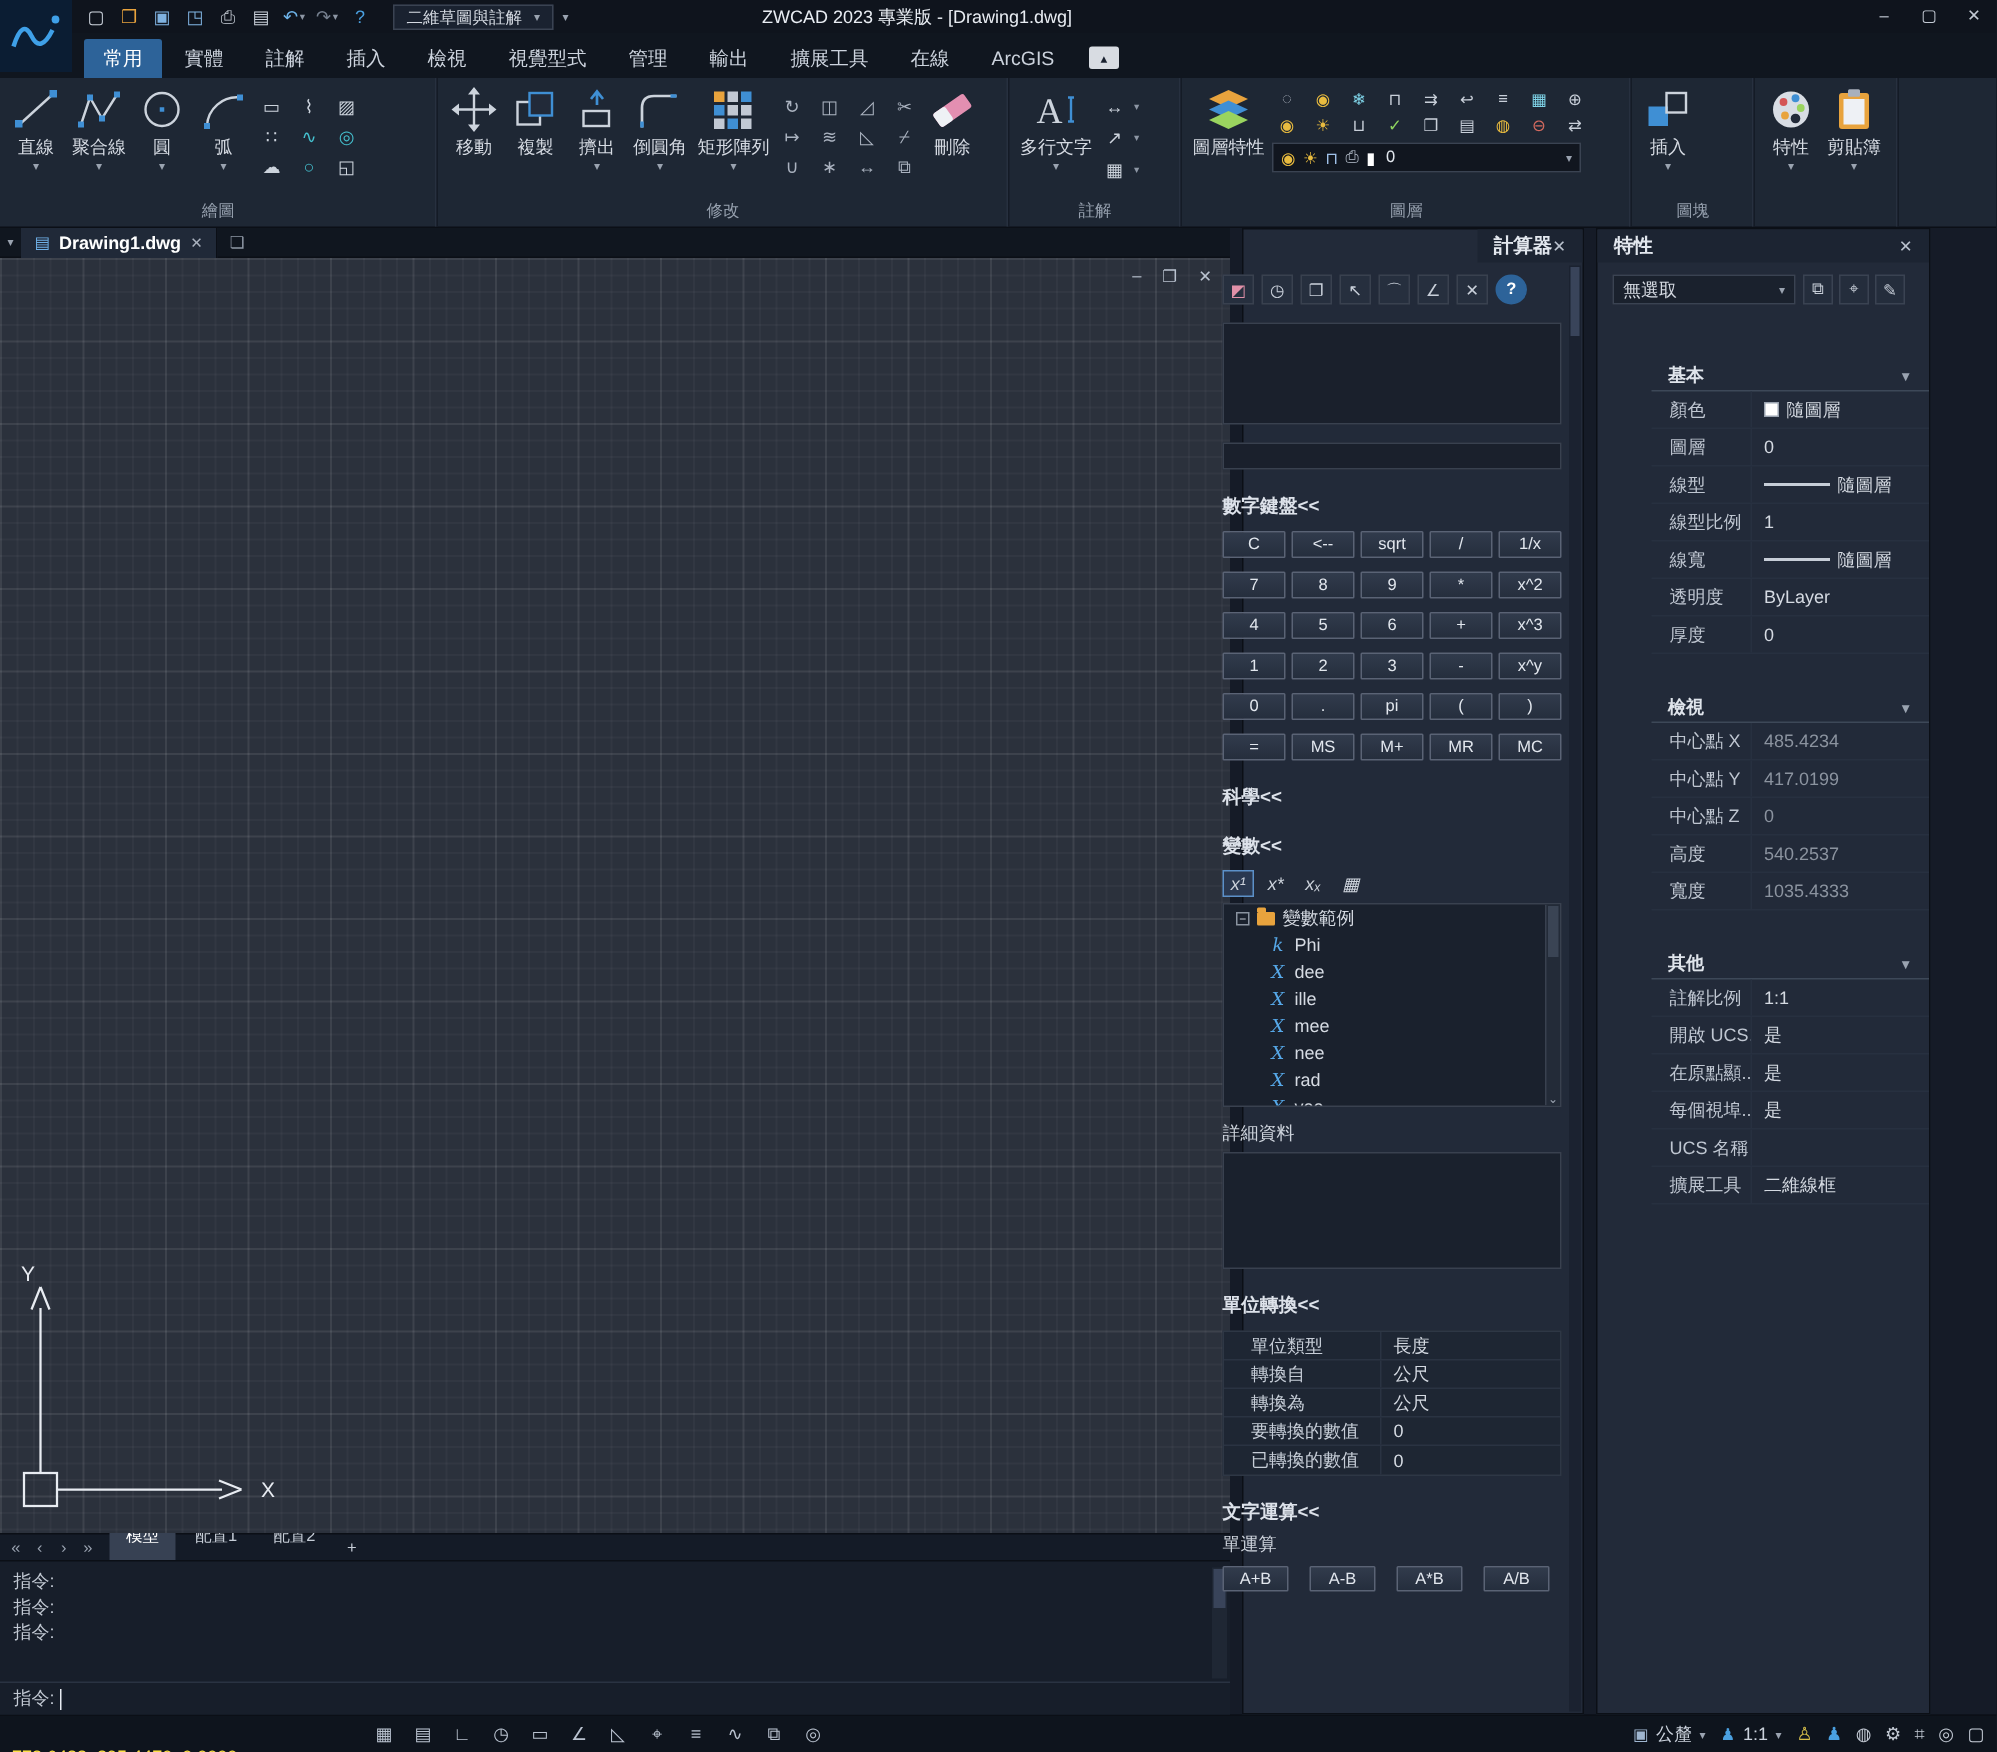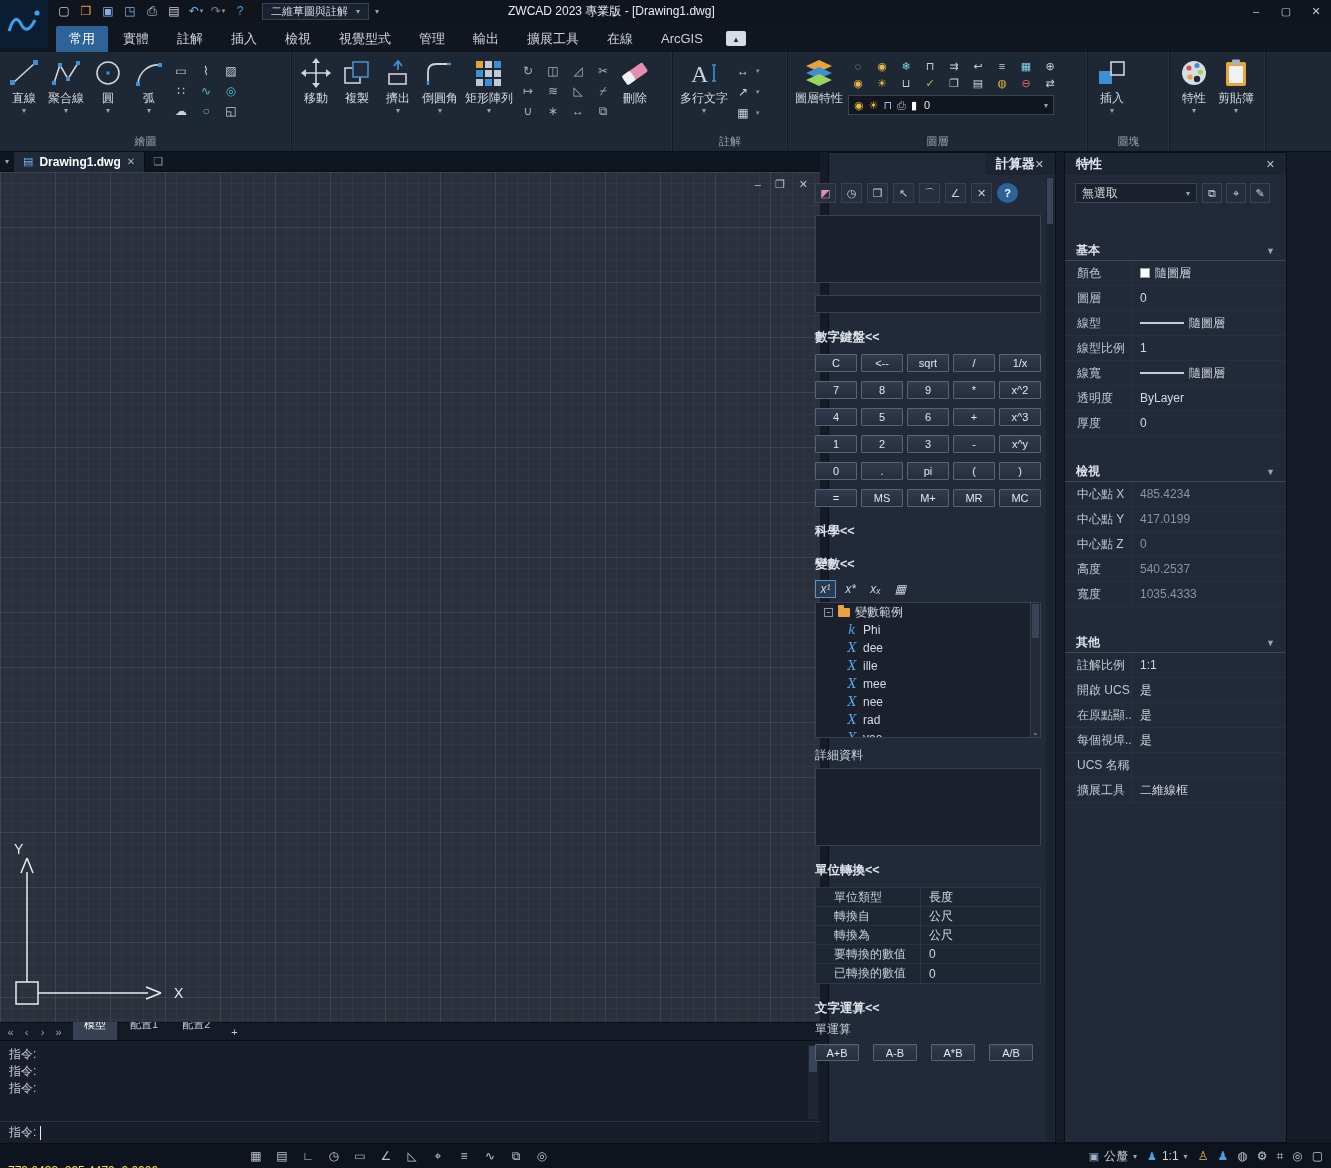--- a/index.html
+++ b/index.html
@@ -125,21 +125,21 @@
 .oprow .cbtn{width:44px;height:17px;}
 .panel-scroll{position:absolute;right:1px;top:24px;bottom:1px;width:8px;background:#1b2230;}
 .pthumb{margin:1px;height:46px;background:#39445a;}
 
 
 .pselect-row{display:flex;align-items:center;gap:5px;padding:8px 10px 4px;}
 .pselect{width:122px;height:20px;background:#1a212d;border:1px solid #3a4352;display:flex;align-items:center;padding:0 6px;font-size:12px;color:#d5dae2;}
 .pselect .caret{margin-left:auto;font-size:8px;color:#9aa3b0;}
 .ptool{width:20px;height:20px;border:1px solid #3a4352;background:#242d3c;display:flex;align-items:center;justify-content:center;font-size:11px;color:#c6cdd7;}
 .psections{flex:1;overflow:hidden;}
-.psection{margin-top:26px;}
+.psection{margin-top:26px;padding-left:36px;}
 .psection:first-child{margin-top:34px;}
 .phead{display:flex;align-items:center;padding:0 11px;height:20px;color:#dfe4eb;border-bottom:1px solid #3d4858;font-size:12px;font-weight:bold;}
 .phead .chev{margin-left:auto;color:#9aa3b0;font-size:9px;font-weight:normal;}
 .prow{display:flex;height:25px;align-items:center;border-bottom:1px solid #273040;font-size:12px;}
 .prow .pl{width:66px;padding-left:12px;color:#bfc6d1;white-space:nowrap;overflow:hidden;flex:none;}
 .prow .pv{flex:1;padding-left:8px;border-left:1px solid #273040;color:#d5dae2;display:flex;align-items:center;gap:5px;height:100%;overflow:hidden;white-space:nowrap;}
 .psection.muted .pv{color:#8b939f;}
 .swatch{width:10px;height:10px;background:#fff;border:1px solid #9aa3b0;flex:none;}
 .linesample{width:44px;height:0;border-top:2px solid #c6cdd7;flex:none;}
 
@@ -351,20 +351,21 @@
             <div class="bicon"><svg viewBox="0 0 34 32">
                 <g transform="rotate(-35 17 16)">
                   <rect x="4" y="11" width="25" height="11" rx="2" fill="#e38fb1"></rect>
                   <rect x="4" y="11" width="10" height="11" rx="2" fill="#eef1f5"></rect>
                 </g>
               </svg></div>
             <div class="blabel">刪除</div>
             <div class="bcaret">&nbsp;</div>
           </div>
         </div>
+        <div class="rgroup-label">修改</div>
       </div>
       <div class="rgroup" style="width: 115px;">
         <div class="rgroup-content">
           <div class="bigbtn">
             <div class="bicon"><svg viewBox="0 0 34 32">
                 <text x="4" y="25" font-size="24" font-family="serif" fill="#ccd3dc">A</text>
                 <path d="M27 8 v16 M25 8 h4 M25 24 h4" stroke="#3f8fd4" stroke-width="1.6" fill="none"></path>
               </svg></div>
             <div class="blabel">多行文字</div>
             <div class="bcaret">▾</div>

